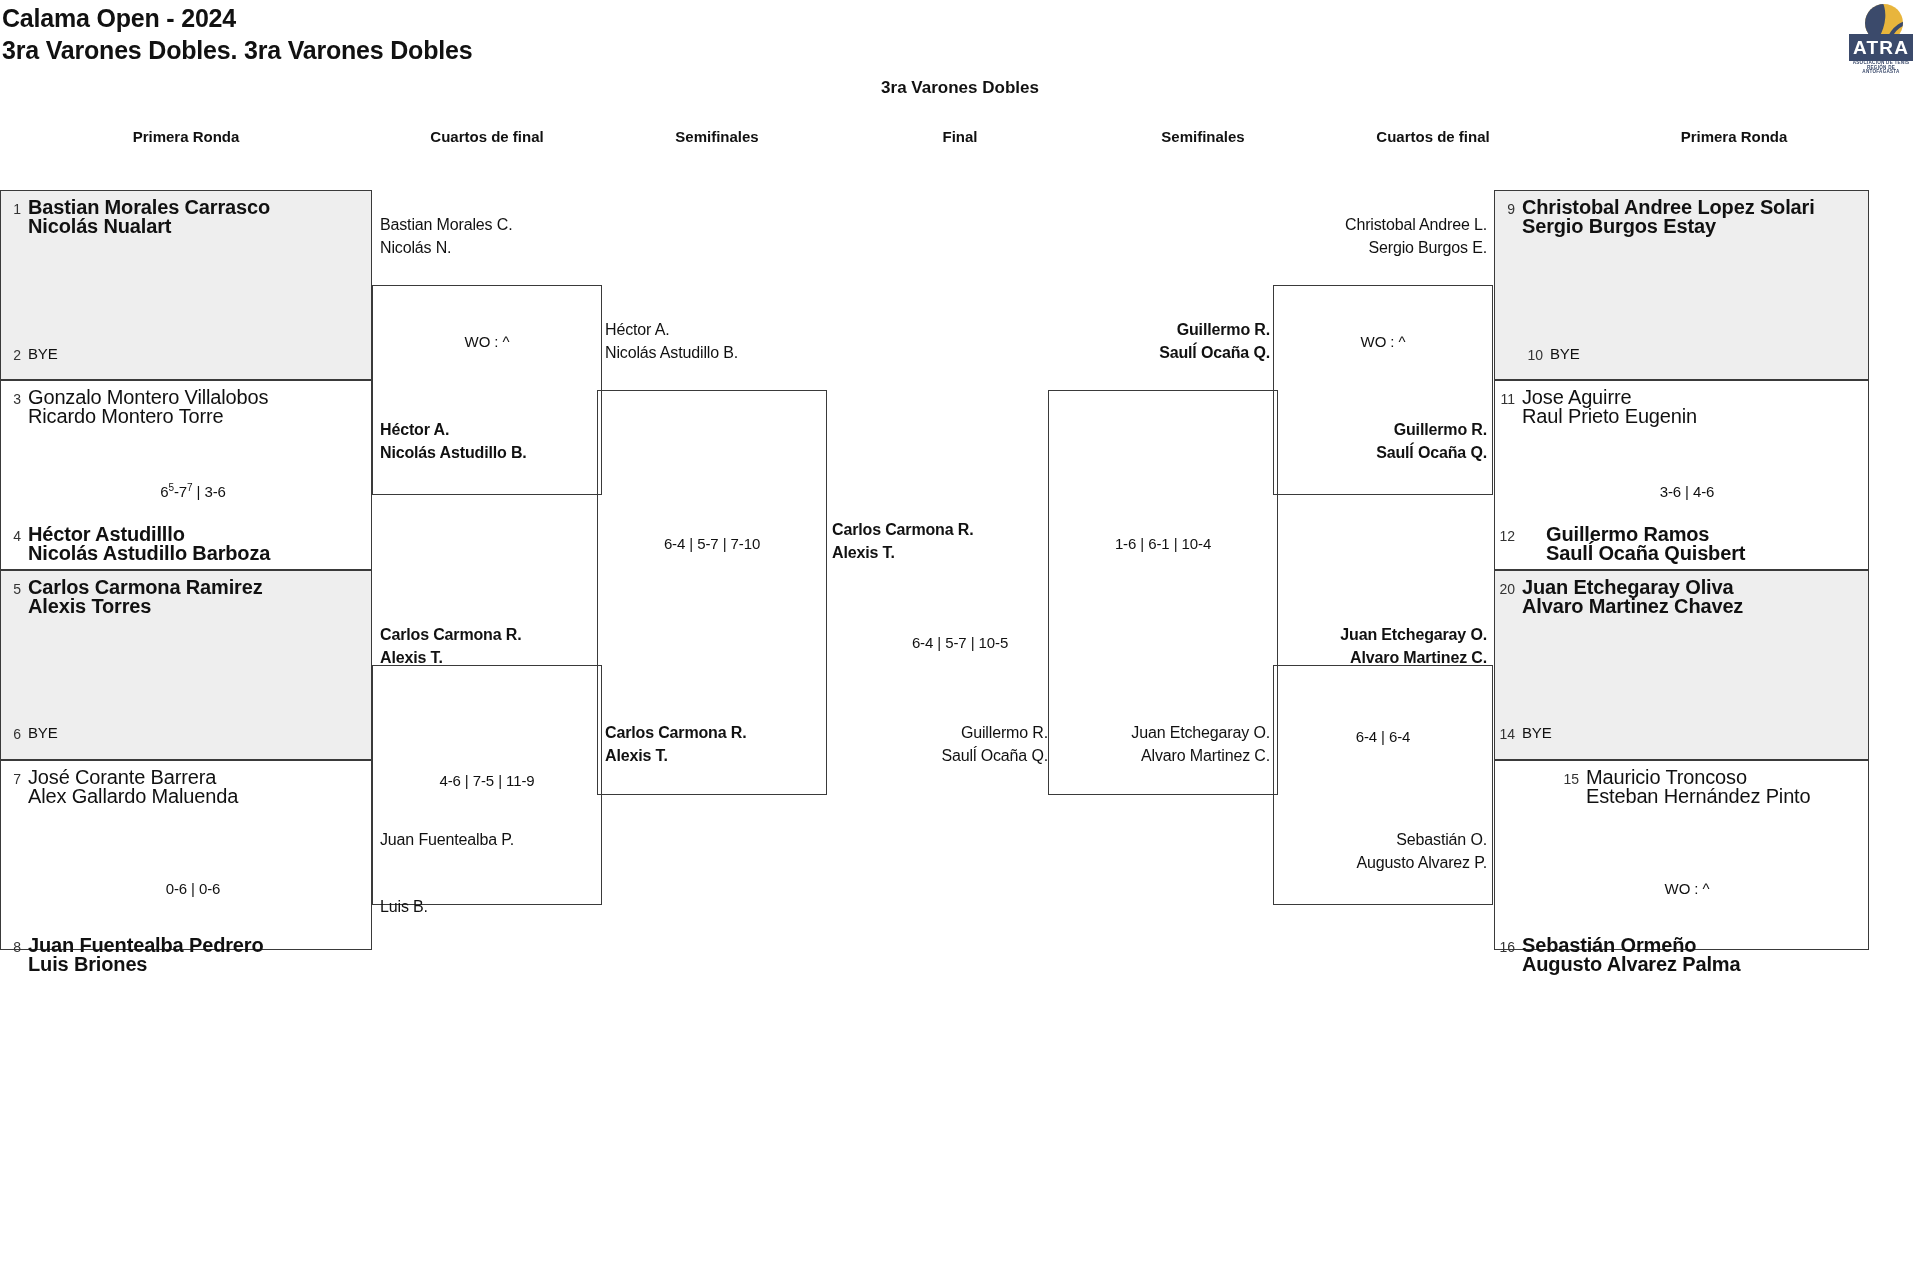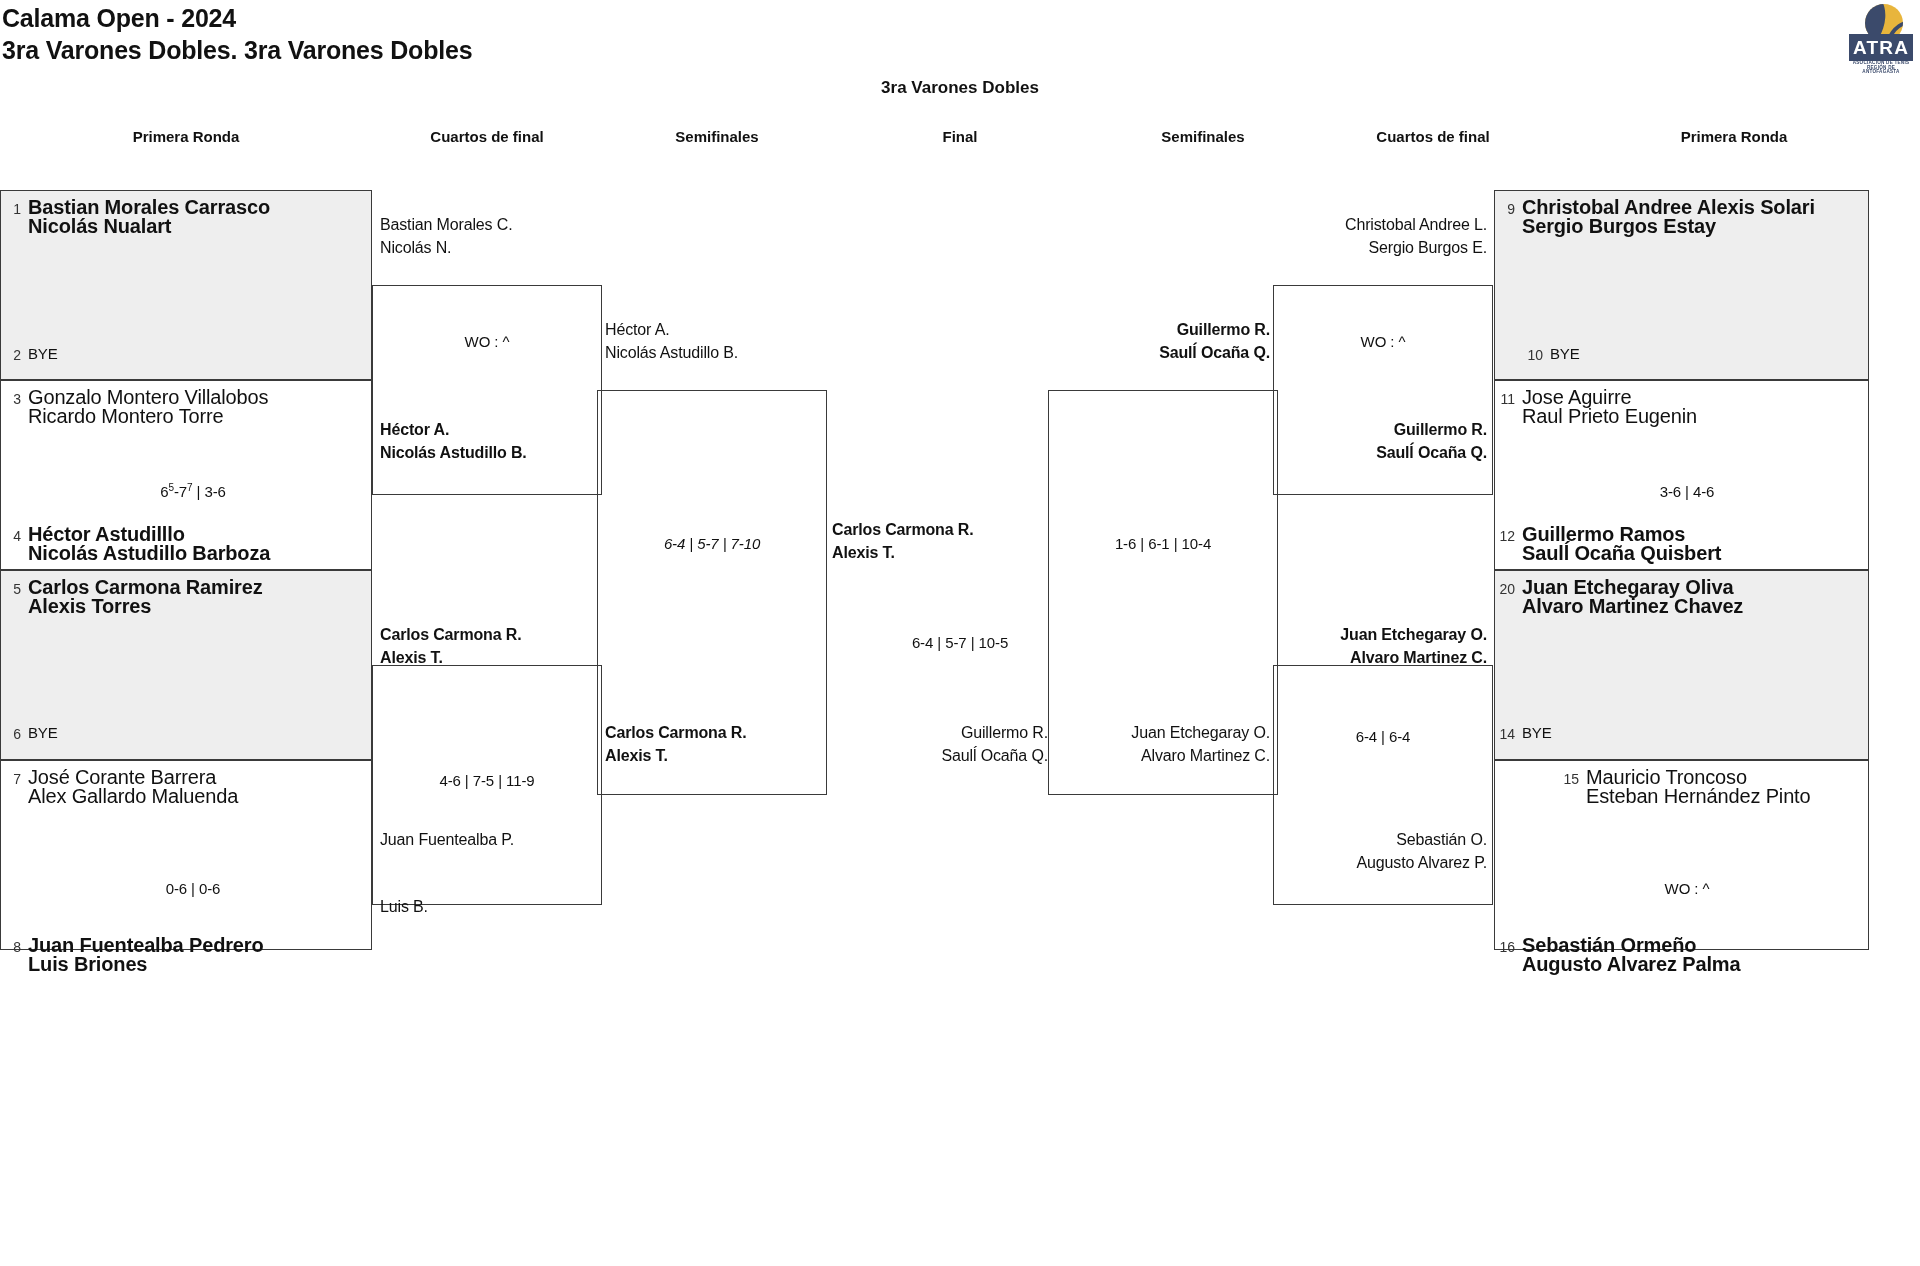--- a/index.html
+++ b/index.html
@@ -161,21 +161,21 @@
 <div class="abs mbox" style="left:372px;top:665px;width:230px;height:240px;"></div>
 <div class="abs lbl win" style="left:380px;top:625px;">Carlos Carmona R.</div>
 <div class="abs lbl win" style="left:380px;top:648px;">Alexis T.</div>
 <div class="abs score" style="left:372px;top:728px;width:230px;margin-top:44px;">4-6 | 7-5 | 11-9</div>
 <div class="abs lbl" style="left:380px;top:830px;">Juan Fuentealba P.</div>
 <div class="abs lbl" style="left:380px;top:853px;margin-top:44px;">Luis B.</div>
 
 <div class="abs mbox" style="left:597px;top:390px;width:230px;height:405px;"></div>
 <div class="abs lbl" style="left:605px;top:320px;">Héctor A.</div>
 <div class="abs lbl" style="left:605px;top:343px;">Nicolás Astudillo B.</div>
-<div class="abs score" style="left:597px;top:535px;width:230px;font-style:italic;">6-4 | 5-7 | 7-10</div>
+<div class="abs score" style="left:597px;top:535px;width:230px;">6-4 | 5-7 | 7-10</div>
 <div class="abs lbl win" style="left:605px;top:723px;">Carlos Carmona R.</div>
 <div class="abs lbl win" style="left:605px;top:746px;">Alexis T.</div>
 
 <div class="abs lbl win" style="left:832px;top:520px;">Carlos Carmona R.</div>
 <div class="abs lbl win" style="left:832px;top:543px;">Alexis T.</div>
 <div class="abs score" style="left:832px;top:634px;width:256px;">6-4 | 5-7 | 10-5</div>
 <div class="abs lbl r" style="left:832px;top:723px;width:216px;">Guillermo R.</div>
 <div class="abs lbl r" style="left:832px;top:746px;width:216px;">Saulĺ Ocaña Q.</div>
 
 <div class="abs mbox" style="left:1048px;top:390px;width:230px;height:405px;"></div>
@@ -200,40 +200,40 @@
 <div class="abs lbl r" style="left:1265px;top:853px;width:222px;">Augusto Alvarez P.</div>
 
 <div class="abs seedbox shade" style="left:1494px;top:190px;width:375px;height:190px;"></div>
 <div class="abs seedbox plain" style="left:1494px;top:380px;width:375px;height:190px;"></div>
 <div class="abs seedbox shade" style="left:1494px;top:570px;width:375px;height:190px;"></div>
 <div class="abs seedbox plain" style="left:1494px;top:760px;width:375px;height:190px;"></div>
 
 <div class="abs slot win" style="left:1498px;top:198px;width:365px;">
   <div class="num">9</div>
   <div>
-    <div class="nm">Christobal Andree Alexis Solari</div>
+    <div class="nm">Christobal Andree Lopez Solari</div>
     <div class="nm">Sergio Burgos Estay</div>
   </div>
 </div>
 <div class="abs slot bye" style="left:1498px;top:344px;width:365px;margin-left:28px;">
   <div class="num">10</div>
   <div>
       <div class="nm">BYE</div>
     </div>
 </div>
 
 <div class="abs slot" style="left:1498px;top:388px;width:365px;">
   <div class="num">11</div>
   <div>
     <div class="nm">Jose Aguirre</div>
     <div class="nm">Raul Prieto Eugenin</div>
   </div>
 </div>
 <div class="abs score" style="left:1522px;top:483px;width:330px;">3-6 | 4-6</div>
-<div class="abs slot win" style="left:1498px;top:525px;width:365px;">
+<div class="abs slot win" style="left:1498px;top:525px;width:365px;gap:24px;">
   <div class="num">12</div>
   <div>
     <div class="nm">Guillermo Ramos</div>
     <div class="nm">Saulĺ Ocaña Quisbert</div>
   </div>
 </div>
 
 <div class="abs slot win" style="left:1498px;top:578px;width:365px;">
   <div class="num">20</div>
   <div>

